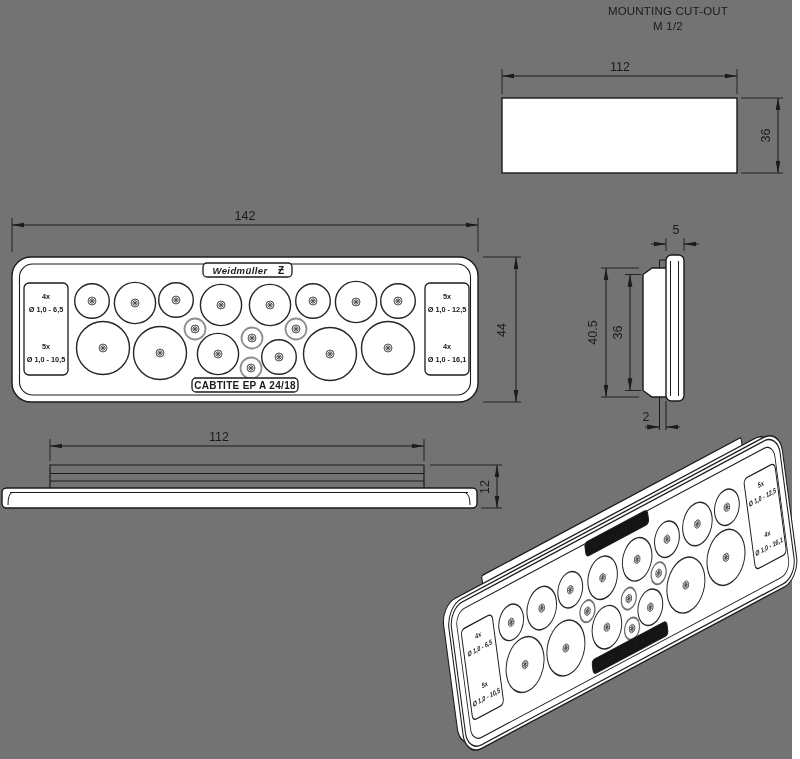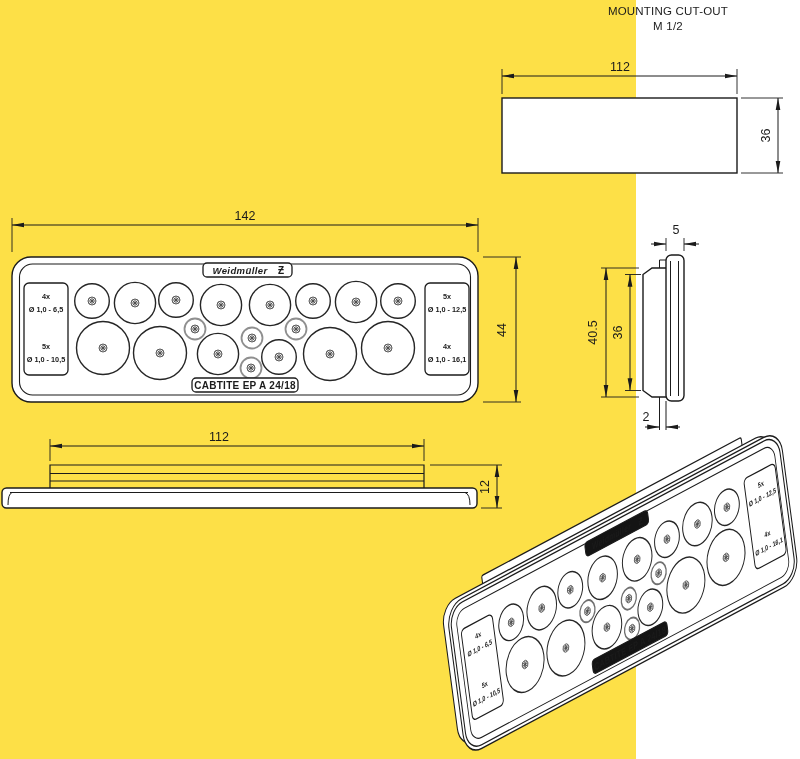--- a/index.html
+++ b/index.html
@@ -1,16 +1,16 @@
 <!DOCTYPE html>
 <html><head>
 <meta charset="utf-8">
 <style>
   html,body{margin:0;padding:0;background:#fff;}
-  .stage{width:636px;height:759px;background:#fde047;position:relative;font-family:"Liberation Sans",sans-serif;}
+  .stage{width:792px;height:759px;background:#737373;position:relative;font-family:"Liberation Sans",sans-serif;}
   svg{display:block;}
   
   .ol   {fill:#fff;stroke:#1b1b1b;stroke-width:1.4;}
   .ol2  {fill:none;stroke:#1b1b1b;stroke-width:1.1;}
   .ln   {fill:none;stroke:#1b1b1b;stroke-width:1.2;}
   .thin {fill:none;stroke:#1b1b1b;stroke-width:1;}
   .ext  {fill:none;stroke:#1b1b1b;stroke-width:0.9;}
   .dim  {fill:none;stroke:#1b1b1b;stroke-width:1;}
   .gc   {fill:#fff;stroke:#262626;stroke-width:1.4;}
   .gs   {fill:#fff;stroke:var(--small-stroke,#8f8f8f);stroke-width:1.8;}

